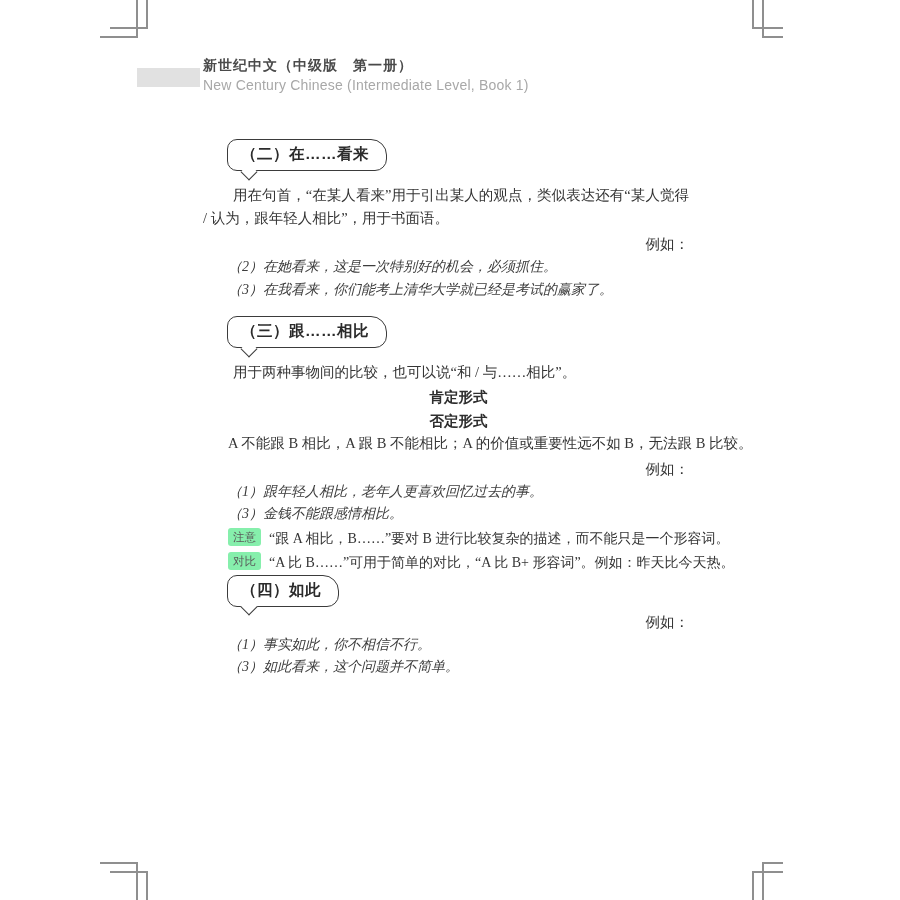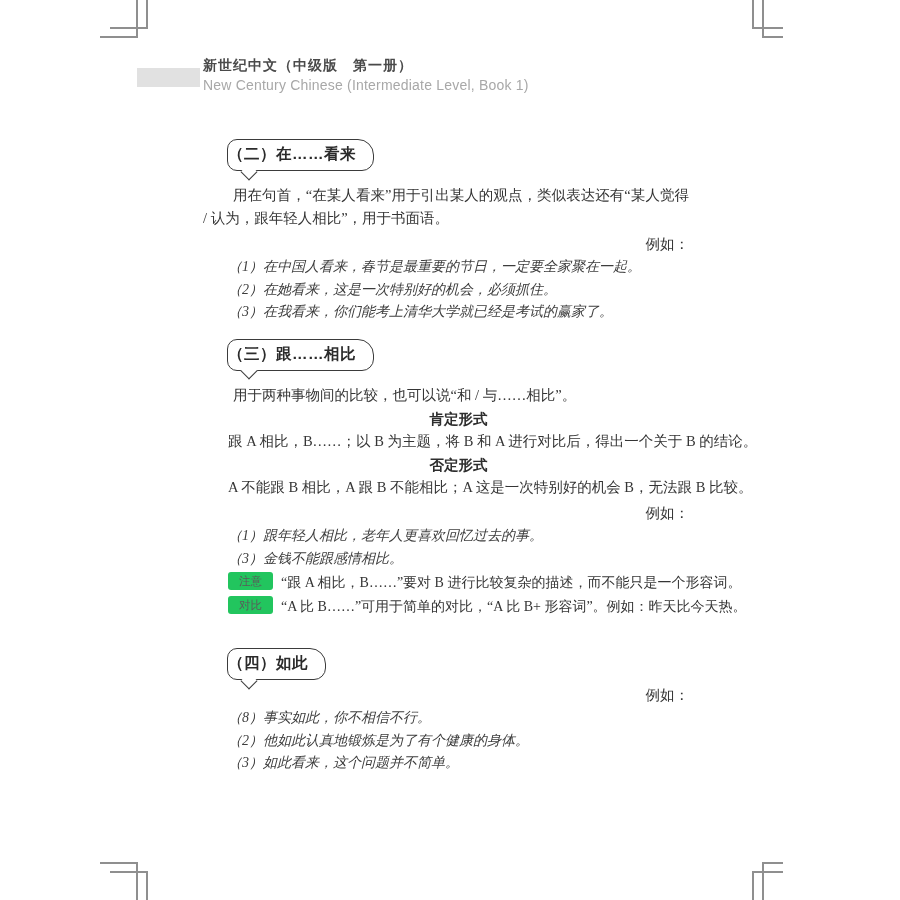--- a/index.html
+++ b/index.html
@@ -20,26 +20,26 @@
   .m-br-b { left:762px; bottom:0; width:38px; height:38px; border-left-width:2px; border-top-width:2px; }
   
   .header-bar { position:absolute; left:137px; top:68px; width:63px; height:19px; background:#e1e1e1; }
   .header-text { position:absolute; left:203px; top:57px; font-family:"Liberation Sans", sans-serif; }
   .book-title { font-size:14px; font-weight:bold; color:#4a4a4a; letter-spacing:1px; line-height:17px; }
   .book-subtitle { font-size:14px; color:#a8a8a8; margin-top:3px; letter-spacing:0.2px; }
   
   .content { position:absolute; left:203px; top:139px; width:486px; }
   .section { position:relative; }
   .sec3 { margin-top:15px; }
-  .sec4 { margin-top:30px; }
+  .sec4 { margin-top:1px; }
   
   .bubble {
     position:relative; display:inline-block;
     border:1.5px solid #3b3b3b; border-radius:10px 16px 12px 10px;
-    padding:4px 17px 5px 0; margin-left:24px;
+    padding:4px 17px 5px 13px; margin-left:24px;
     font-family:"Liberation Sans", sans-serif; font-weight:bold;
     font-size:15.5px; color:#2b2b2b; letter-spacing:0.5px; background:#fff;
   }
   .bubble-tail {
     position:absolute; left:15px; bottom:-7.5px; width:12px; height:12px;
     background:#ffffff; border-right:1.5px solid #3b3b3b; border-bottom:1.5px solid #3b3b3b;
     transform:rotate(45deg);
   }
   .intro {
     margin-top:13px; font-size:14.5px; line-height:22.5px;
@@ -50,23 +50,23 @@
     margin:0 0 0 25px; font-size:14px; line-height:22.5px;
     font-style:italic; color:#3d3d3d; white-space:nowrap;
   }
   .form-heading {
     margin:2px 0 0 25px; font-family:"Liberation Sans", sans-serif;
     font-weight:bold; font-size:14.5px; line-height:22px; color:#2e2e2e;text-align:center;
   }
   .form-text { margin:0 0 0 25px; font-size:14.5px; line-height:22px; color:#353535; white-space:nowrap; }
   .note-row { margin:1px 0 0 25px; font-size:14px; line-height:23px; color:#353535; white-space:nowrap; }
   .note-badge {
-    display:inline-block; background:#22c55e; color:#5a5a5a;
+    display:inline-block; background:#86efac; color:#5a5a5a;
     font-family:"Liberation Sans", sans-serif; font-size:11.5px; line-height:16px;
-    padding:1px 11px; border-radius:3px; margin-right:8px; vertical-align:2px;
+    padding:1px 5px; border-radius:3px; margin-right:8px; vertical-align:2px;
   }
   
   .footer {
     position:absolute; left:203px; top:815px; width:486px; text-align:center;
     font-family:"Liberation Sans", sans-serif; font-size:12.5px; color:#7b7b7b; letter-spacing:2px;
   }
 </style>
 </head>
 <body>
 
@@ -89,53 +89,50 @@
 
   <div class="content">
 
     <div class="section sec2">
       <div class="bubble">
         <span>（二）在……看来</span>
         <span class="bubble-tail"></span>
       </div>
       <p class="intro">用在句首，“在某人看来”用于引出某人的观点，类似表达还有“某人觉得 / 认为，跟年轻人相比”，用于书面语。</p>
       <p class="eg-label">例如：</p>
-      <p class="example">（1）在中国人看来，春节是最重要的节日，一定要全家聚在一起。</p>
       <p class="example">（2）在她看来，这是一次特别好的机会，必须抓住。</p>
       <p class="example">（3）在我看来，你们能考上清华大学就已经是考试的赢家了。</p>
     </div>
 
     <div class="section sec3">
       <div class="bubble">
         <span>（三）跟……相比</span>
         <span class="bubble-tail"></span>
       </div>
       <p class="intro">用于两种事物间的比较，也可以说“和 / 与……相比”。</p>
       <p class="form-heading">肯定形式</p>
-      <p class="form-text">跟 A 相比，B……；以 B 为主题，将 B 和 A 进行对比后，得出一个关于 B 的结论。</p>
       <p class="form-heading">否定形式</p>
-      <p class="form-text">A 不能跟 B 相比，A 跟 B 不能相比；A 这是一次特别好的机会 B，无法跟 B 比较。</p>
+      <p class="form-text">A 不能跟 B 相比，A 跟 B 不能相比；A 的价值或重要性远不如 B，无法跟 B 比较。</p>
       <p class="eg-label">例如：</p>
       <p class="example">（1）跟年轻人相比，老年人更喜欢回忆过去的事。</p>
       <p class="example">（3）金钱不能跟感情相比。</p>
       <p class="note-row">
         <span class="note-badge">注意</span><span>“跟 A 相比，B……”要对 B 进行比较复杂的描述，而不能只是一个形容词。</span>
       </p>
       <p class="note-row">
         <span class="note-badge">对比</span><span>“A 比 B……”可用于简单的对比，“A 比 B+ 形容词”。例如：昨天比今天热。</span>
       </p>
     </div>
 
     <div class="section sec4">
       <div class="bubble">
         <span>（四）如此</span>
         <span class="bubble-tail"></span>
       </div>
       <p class="eg-label">例如：</p>
-      <p class="example">（8）事实如此，你不相信不行。</p>
-      <p class="example">（2）他如此认真地锻炼是为了有个健康的身体。</p>
+      <p class="example">（1）事实如此，你不相信不行。</p>
       <p class="example">（3）如此看来，这个问题并不简单。</p>
     </div>
 
   </div>
 
 
 </div>
 
 </body></html>

